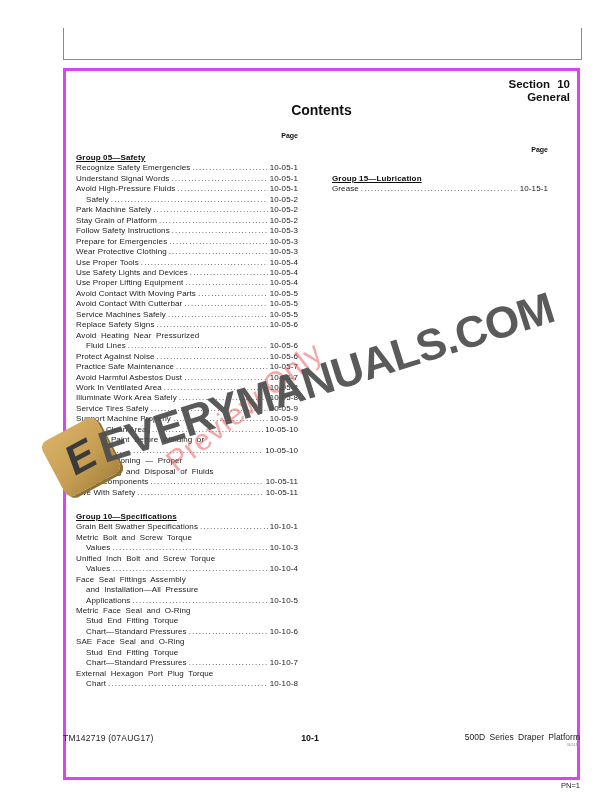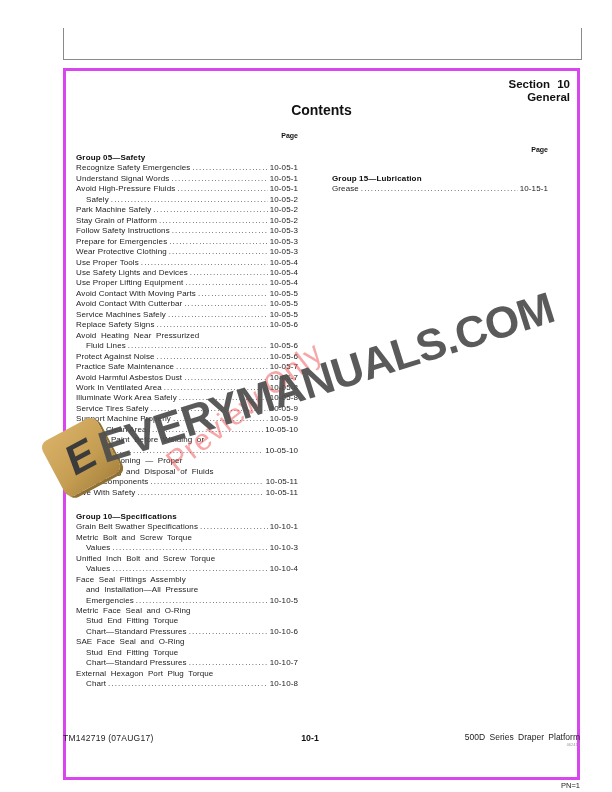--- a/index.html
+++ b/index.html
@@ -34,21 +34,21 @@
   .page-label.left{left:10px;top:61px;width:222px;}
   .page-label.right{left:266px;top:75px;width:216px;}
   
   .toc{
     position:absolute;font-size:8px;line-height:10.45px;color:#1c1c1c;
     letter-spacing:.1px;
   }
   .toc-left{left:10px;top:82px;width:222px;}
   .toc-right{left:266px;top:103px;width:216px;}
   .toc-group + .toc-group{margin-top:14px;}
-  .toc-heading{font-weight:bold;color:#0d0d0d;letter-spacing:.15px;}
+  .toc-heading{font-weight:bold;color:#0d0d0d;letter-spacing:.15px;text-decoration:underline;}
   .toc-row{display:flex;align-items:baseline;}
   .toc-title{white-space:nowrap;}
   .toc-line{white-space:nowrap;}
   .cont{padding-left:10px;}
   .wrapline{word-spacing:2.2px;}
   .toc-dots{flex:1;overflow:hidden;white-space:nowrap;margin:0 2px;color:#2a2a2a;}
   .toc-dots::after{
     content:"....................................................................................................";
     letter-spacing:1.1px;
   }
@@ -334,21 +334,21 @@
           <div class="toc-row">
             <span class="toc-title cont">Values</span>
             <span class="toc-dots"></span>
             <span class="toc-page">10-10-4</span>
           </div>
         </div>
         <div>
           <div class="toc-line wrapline">Face Seal Fittings Assembly</div>
           <div class="toc-line wrapline cont">and Installation—All Pressure</div>
           <div class="toc-row">
-            <span class="toc-title cont">Emergencies</span>
+            <span class="toc-title cont">Applications</span>
             <span class="toc-dots"></span>
             <span class="toc-page">10-10-5</span>
           </div>
         </div>
         <div>
           <div class="toc-line wrapline">Metric Face Seal and O-Ring</div>
           <div class="toc-line wrapline cont">Stud End Fitting Torque</div>
           <div class="toc-row">
             <span class="toc-title cont">Chart—Standard Pressures</span>
             <span class="toc-dots"></span>

